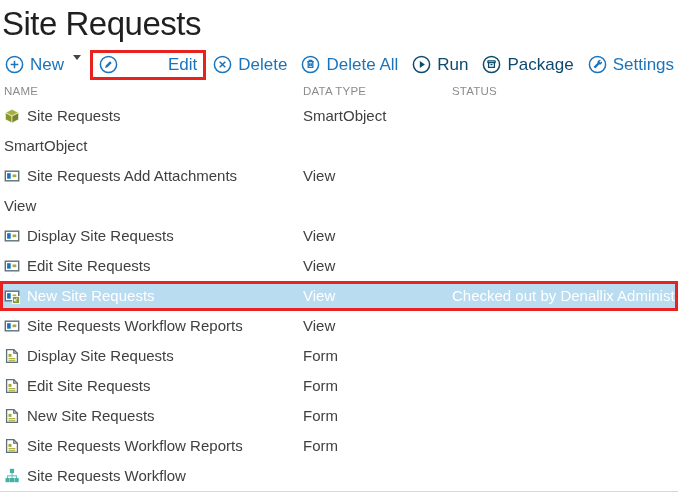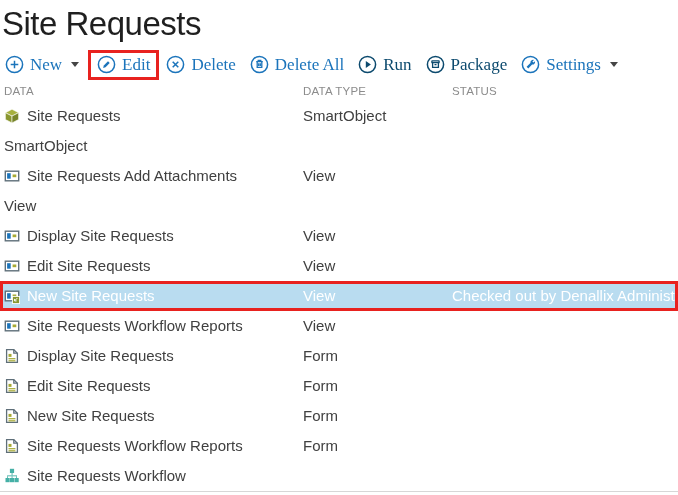--- a/index.html
+++ b/index.html
@@ -19,34 +19,35 @@
     color:#1f1f1f;
     line-height:1.3;
   }
 
   
   .toolbar{
     display:flex;align-items:center;
     margin:2px 0 0 0;height:34px;
   }
   .tb-btn{
-    display:flex;align-items:center;
+    display:flex;
     background:none;border:none;cursor:pointer;
-    font-family:Liberation Serif, serif;
+    font-family:Liberation Sans, sans-serif;
     font-size:17px;
     color:#1b74bb;
     padding:2px 5px;margin:0 4px 0 0;
     white-space:nowrap;
   }
   .tb-btn .tb-icon{display:flex;align-items:center;margin-right:6px;}
   .tb-btn.disabled{color:#0c4a6e;cursor:default;}
   .tb-btn.highlighted{
     border:3px solid #e8221f;
     padding:2px 6px;
     margin-right:2px;
+    gap:44px;
   }
   .tb-caret{
     width:0;height:0;margin-left:9px;
     border-left:4px solid transparent;
     border-right:4px solid transparent;
     border-top:5px solid #454545;
   }
 
   
   .table-header{
@@ -171,21 +172,21 @@
               <path d="M13 5a2.7 2.7 0 0 0-3.6 2.9l-3.8 3.8 1.7 1.7 3.8-3.8A2.7 2.7 0 0 0 14 6.2l-1.5 1.4-1.1-1.1z" fill="currentColor" stroke="none"></path>
             </svg>
           </span>
         </span>
     <span class="tb-label">Settings</span>
   <span class="tb-caret"></span>
       </button>
 </div>
 
   <div class="table-header">
-    <div class="col-name">DATA</div>
+    <div class="col-name">NAME</div>
     <div class="col-type">DATA TYPE</div>
     <div class="col-status">STATUS</div>
   </div>
 
   <div class="list" id="list">
   <div class="row">
     <div class="cell name">
       <span class="row-icon">
             <span style="display: flex; align-items: center;">
               <svg width="16" height="16" viewBox="0 0 16 16">

